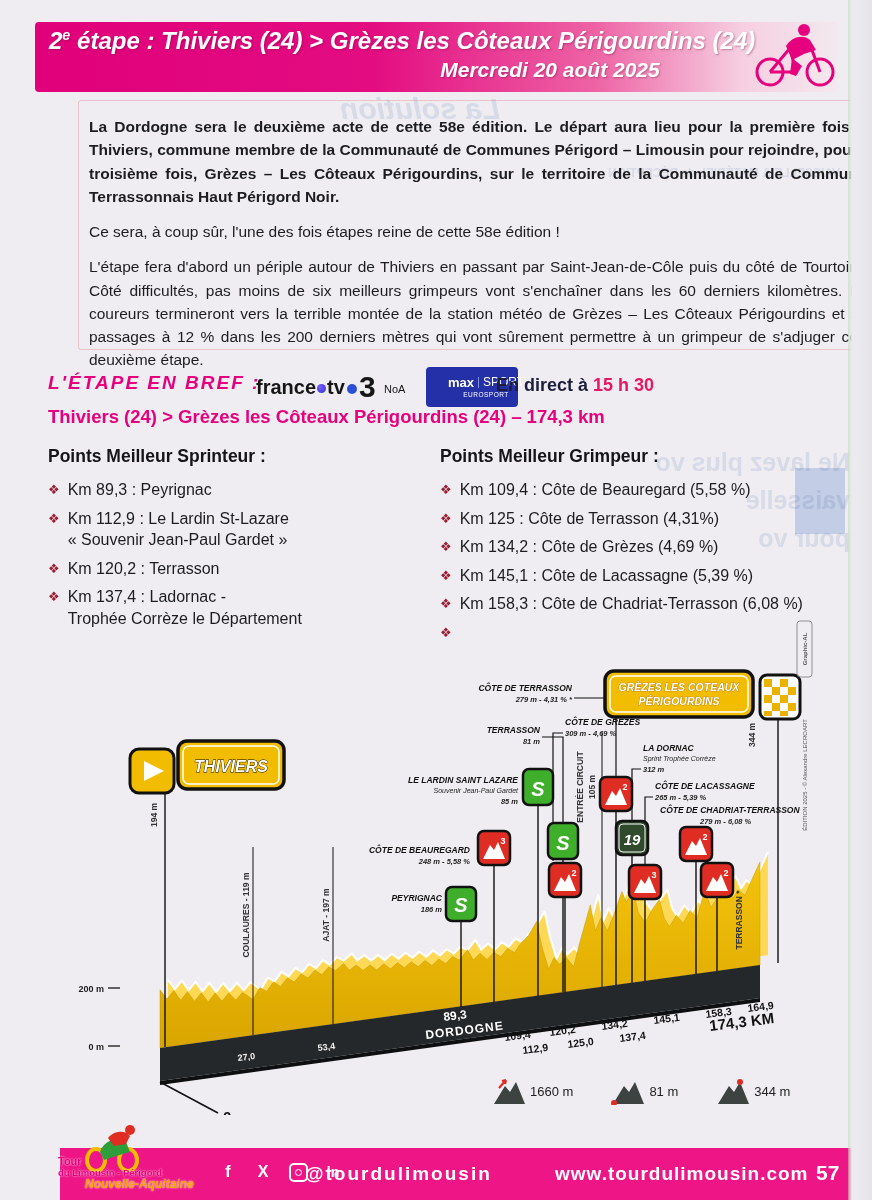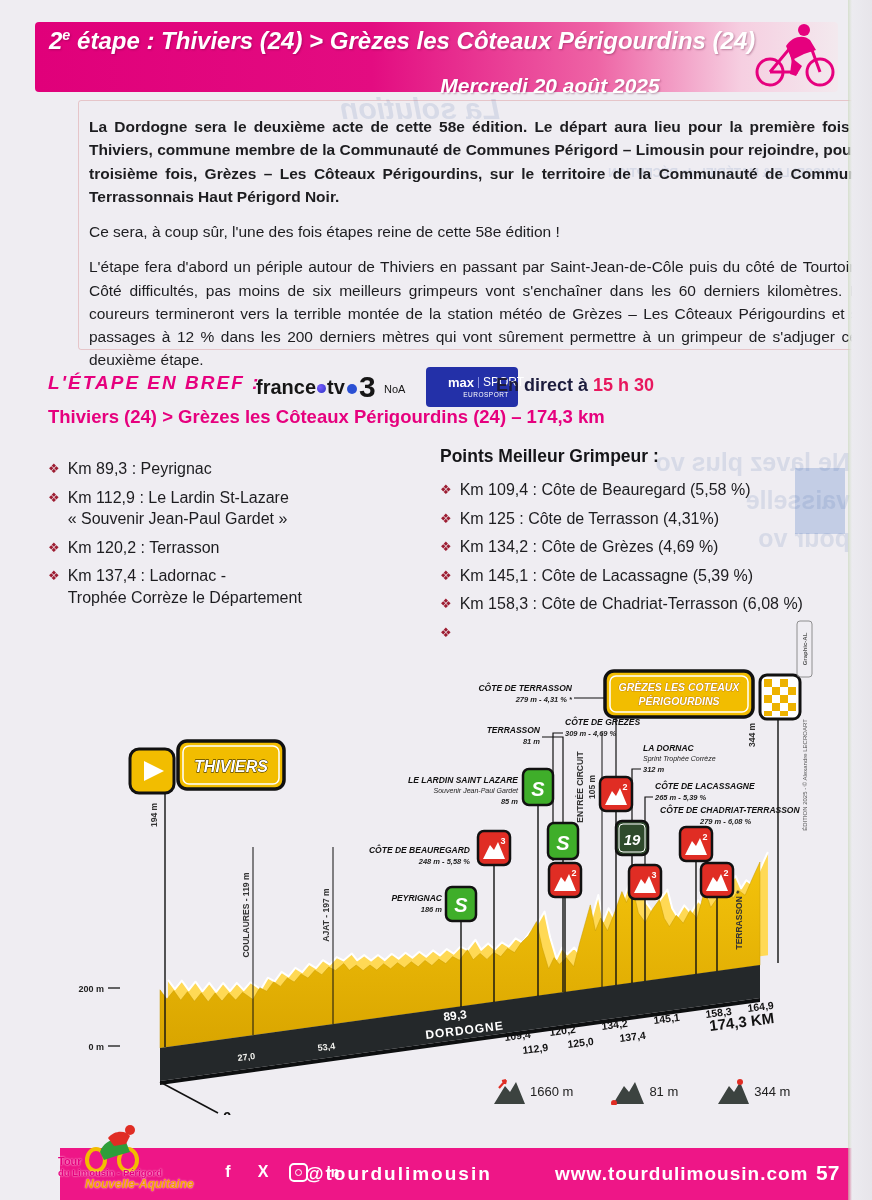--- a/index.html
+++ b/index.html
@@ -6,21 +6,21 @@
   body{font-family:"Liberation Sans",sans-serif;background:#d8d7dc;}
   .page{position:relative;width:872px;height:1200px;background:#efedf2;overflow:hidden;}
   .abs{position:absolute;}
   
   .band{left:35px;top:22px;width:803px;height:70px;border-radius:4px;
     background:linear-gradient(90deg,#e0007a 0%,#e30c81 42%,#ee64a5 70%,#f6cfe1 88%,#f3e9ee 100%);}
   .stage-title{left:49px;top:27px;width:720px;color:#fff;font-size:24px;font-weight:bold;font-style:italic;
     text-shadow:1px 1px 2px rgba(90,0,50,.35);white-space:nowrap;}
   .stage-title .sup{font-size:60%;vertical-align:super;}
   .stage-date{left:340px;top:58px;width:420px;text-align:center;color:#fff;font-size:21px;font-weight:bold;
-    font-style:italic;text-shadow:1px 1px 2px rgba(90,0,50,.35);margin-top:16px;}
+    font-style:italic;text-shadow:1px 1px 2px rgba(90,0,50,.35);}
   
   .ghost{color:rgba(140,160,195,.24);transform:scaleX(-1);font-weight:bold;pointer-events:none;}
   
   .intro-box{left:38px;top:100px;width:806px;height:248px;border:1px solid rgba(205,80,80,.25);border-radius:3px;margin-left:40px;}
   .intro-box p{margin:0;padding:0 10px;color:#1d1d20;font-size:15.5px;line-height:1.5;text-align:justify;}
   .p1{font-weight:bold;color:#17171a;}
   
   .bref-label{left:48px;top:372px;color:#e6007e;font-size:19px;font-weight:bold;font-style:italic;letter-spacing:2px;}
   .francetv{left:256px;top:376px;font-size:20px;font-weight:bold;color:#161616;}
   .francetv .dot{display:inline-block;width:9px;height:9px;border-radius:50%;
@@ -121,20 +121,21 @@
       <span>SPORT</span>
     </div>
     <div class="r2">EUROSPORT</div>
   </div>
   <div class="abs live">
     <span>En direct à </span><b>15 h 30</b>
   </div>
   <div class="abs stage-line">Thiviers (24) &gt; Grèzes les Côteaux Périgourdins (24) – 174,3 km</div>
 
   <div class="abs" style="left:48px;top:446px;width:380px;">
+    <div class="pts-title">Points Meilleur Sprinteur :</div>
     <div style="margin-top:12px;">
       <div class="pt-item">
           <span class="blt">❖</span>
           <span class="txt">Km 89,3 : Peyrignac</span>
         </div>
       <div class="pt-item">
           <span class="blt">❖</span>
           <span class="txt">Km 112,9 : Le Lardin St-Lazare
 « Souvenir Jean-Paul Gardet »</span>
         </div>

